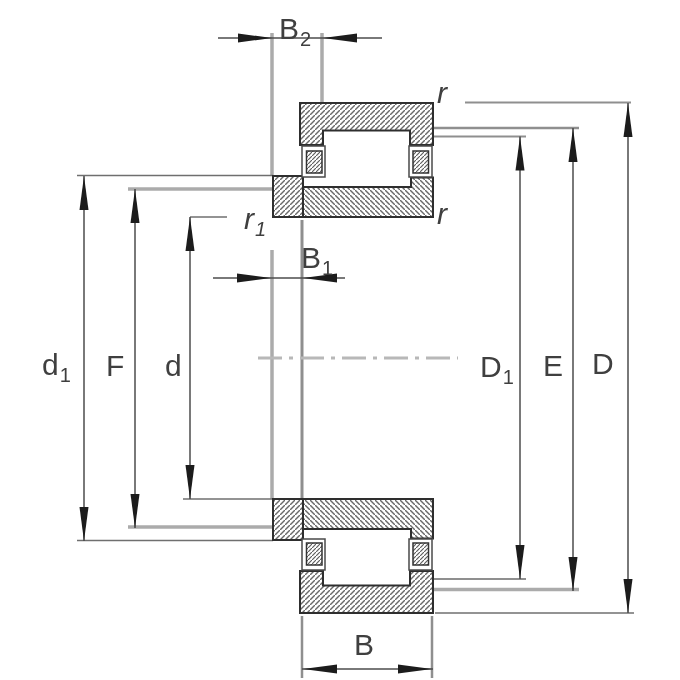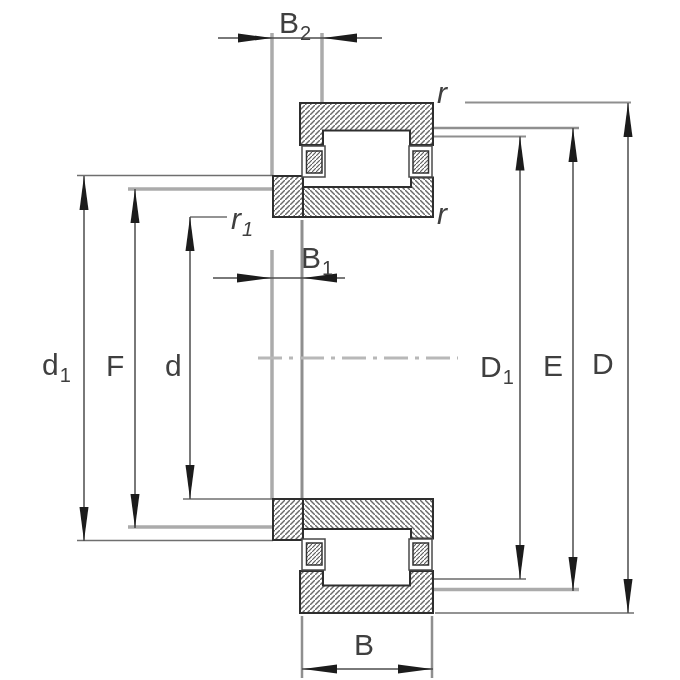--- a/index.html
+++ b/index.html
@@ -101,23 +101,23 @@
       <rect x="273" y="499" width="30" height="41" fill="url(#pS)"></rect>
       <path d="M303,499 L433,499 L433,538.5 L411,538.5 L411,529 L303,529 Z" fill="url(#pB)"></path>
       <path d="M300,613 L433,613 L433,571 L410,571 L410,585.5 L323,585.5 L323,571 L300,571 Z" fill="url(#pS)"></path>
       <rect x="302" y="539" width="23" height="31" fill="#ffffff" stroke="#4a4a4a" stroke-width="1.5"></rect>
       <rect x="409" y="539" width="23" height="31" fill="#ffffff" stroke="#4a4a4a" stroke-width="1.5"></rect>
       <rect x="306.5" y="543" width="15.5" height="22" fill="url(#pF)" stroke="#333333" stroke-width="1.5"></rect>
       <rect x="413" y="543" width="15.5" height="22" fill="url(#pF)" stroke="#333333" stroke-width="1.5"></rect>
     </g>
   </svg>
 
-  <div class="lbl" style="left:279px;top:6px"><span>B</span><span class="sb">2</span></div>
+  <div class="lbl" style="left:279px;top:12px"><span>B</span><span class="sb">2</span></div>
   <div class="lbl" style="left:301px;top:241px"><span>B</span><span class="sb">1</span></div>
-  <div class="lbl it" style="left:231px;top:202px"><span>r</span><span class="sb">1</span></div>
+  <div class="lbl it" style="left:244px;top:202px"><span>r</span><span class="sb">1</span></div>
   <div class="lbl it" style="left:437px;top:76px"><span>r</span></div>
   <div class="lbl it" style="left:437px;top:197px"><span>r</span></div>
   <div class="lbl" style="left:42px;top:348px"><span>d</span><span class="sb">1</span></div>
   <div class="lbl" style="left:106px;top:349px"><span>F</span></div>
   <div class="lbl" style="left:165px;top:349px"><span>d</span></div>
   <div class="lbl" style="left:480px;top:350px"><span>D</span><span class="sb">1</span></div>
   <div class="lbl" style="left:543px;top:349px"><span>E</span></div>
   <div class="lbl" style="left:592px;top:347px"><span>D</span></div>
   <div class="lbl" style="left:354px;top:628px"><span>B</span></div>
 

